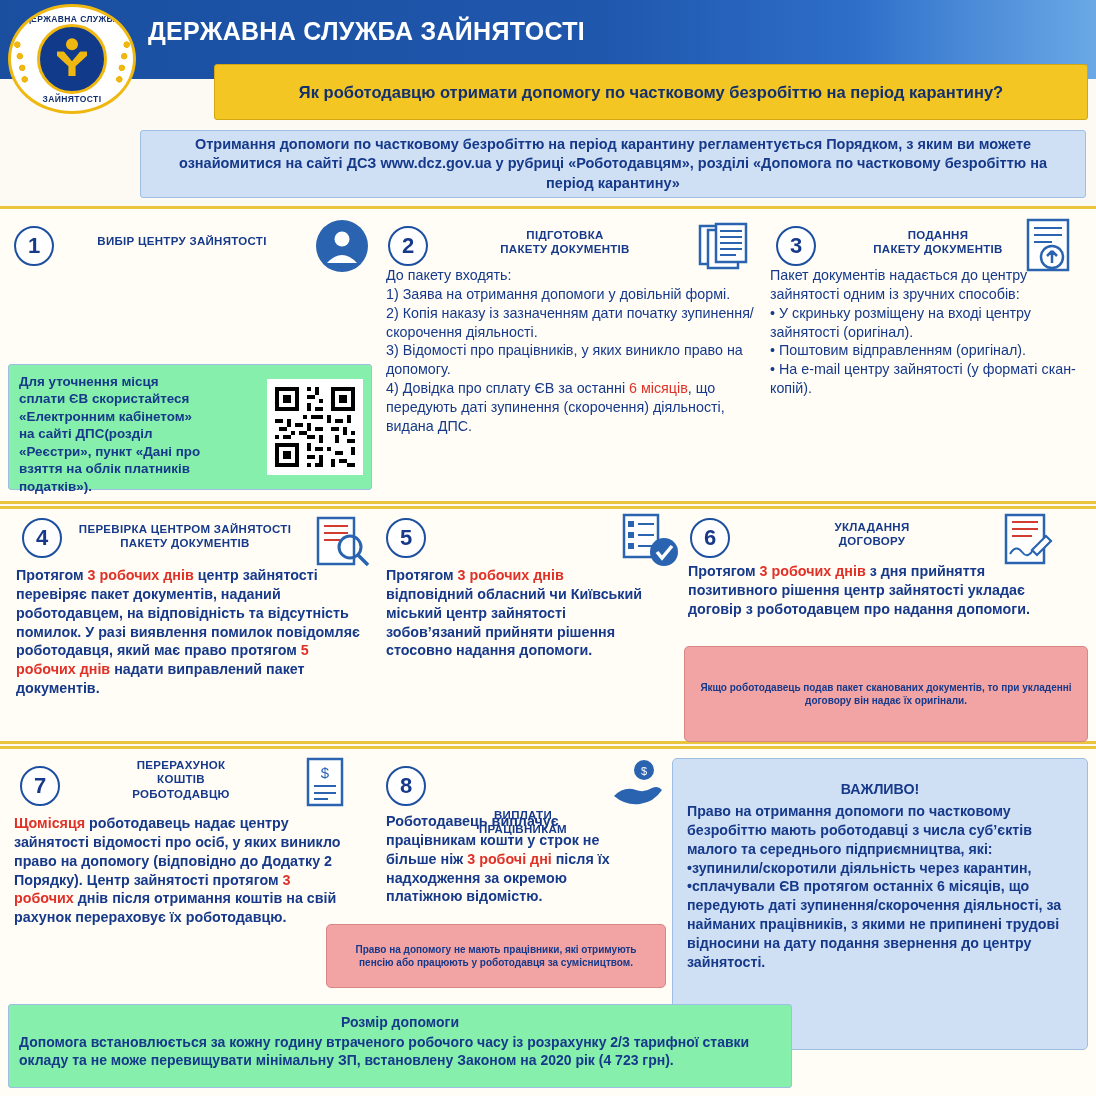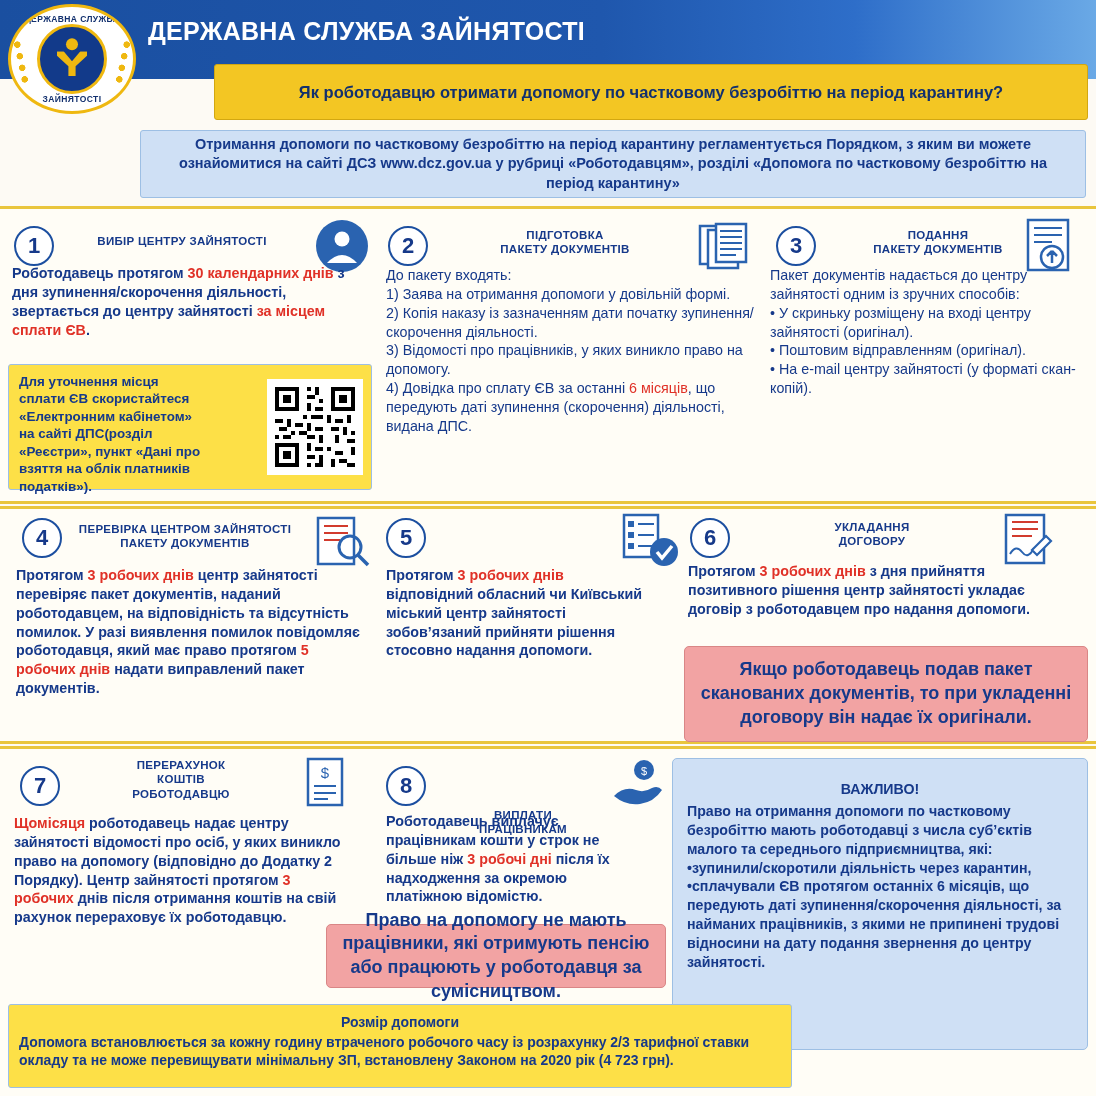--- a/index.html
+++ b/index.html
@@ -108,26 +108,26 @@
   }
   .body-text {
     position:absolute; font-size:14.3px; color:#16398a; line-height:1.32;
     font-weight:bold;
   }
   .body-text .red { color:#e03127; }
   .body-text.normal { font-weight:normal; }
 
   
   .box-blue {
-    position:absolute; background:#fde047; border:1px solid #9dbfe4; border-radius:3px;
+    position:absolute; background:#86efac; border:1px solid #9dbfe4; border-radius:3px;
     padding:8px 10px; font-size:13.4px; font-weight:bold; color:#16398a; line-height:1.3;
   }
   .box-red {
     position:absolute; background:#f2a3a3; border:1px solid #d98686; border-radius:5px;
-    padding:8px 12px; font-size:18px; font-weight:bold; color:#16398a;
+    padding:8px 12px; font-size:10px; font-weight:bold; color:#16398a;
     line-height:1.32; text-align:center;
     display:flex; align-items:center; justify-content:center;
   }
   .box-important {
     position:absolute; background:#cfe0f5; border:1px solid #9dbfe4; border-radius:5px;
     padding:10px 14px; font-size:14.2px; font-weight:bold; color:#16398a; line-height:1.33;
   }
   .box-important .center-title { text-align:center; display:block; margin-bottom:3px;margin-top:11px; }
 
   
@@ -168,21 +168,20 @@
 
   <div class="step-num" style="left:14px; top:226px;">1</div>
   <div class="step-head" style="left:66px; top:234px; width:232px;">ВИБІР ЦЕНТРУ ЗАЙНЯТОСТІ</div>
   <div class="icon" style="left:312px; top:219px;">
     <svg width="60" height="54" viewBox="0 0 60 54">
         <circle cx="30" cy="27" r="26" fill="#2a63b0"></circle>
         <circle cx="30" cy="20" r="7.5" fill="#ffffff"></circle>
         <path d="M15 44 q15 -16 30 0 z" fill="#ffffff"></path>
       </svg>
   </div>
-  <div class="body-text" id="s1-text" style="left:12px; top:264px; width:350px;"><span>Роботодавець протягом </span><span class="red">30 календарних днів</span><span> з дня зупинення/скорочення діяльності, звертається до центру зайнятості </span><span class="red">за місцем сплати ЄВ</span><span>.</span></div>
   <div class="box-blue" style="left:8px; top:364px; width:364px; height:126px;">
     <div id="s1-note" style="width:184px;"><span>Для уточнення </span><span class="red">місця сплати ЄВ</span><span> скористайтеся «Електронним кабінетом» на сайті ДПС(розділ «Реєстри», пункт «Дані про взяття на облік платників податків»).</span></div>
     <div class="qr" style="right:8px; top:14px;">
       <svg width="88" height="88" viewBox="0 0 22 22" shape-rendering="crispEdges">
         <rect width="22" height="22" fill="#fff"></rect>
         <g fill="#000">
           <rect x="1" y="1" width="6" height="1"></rect>
             <rect x="1" y="2" width="1" height="5"></rect>
             <rect x="6" y="2" width="1" height="5"></rect>
             <rect x="1" y="6" width="6" height="1"></rect>

